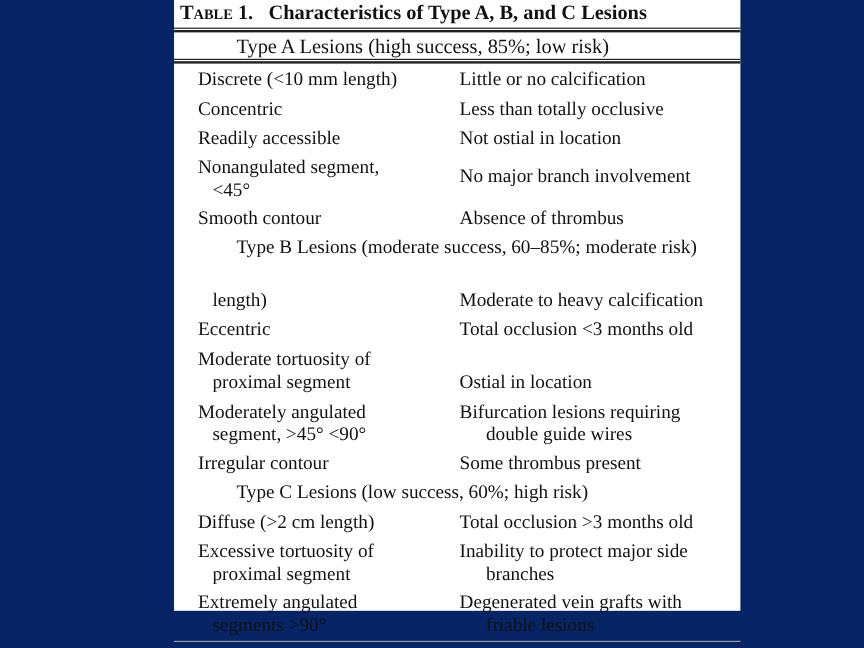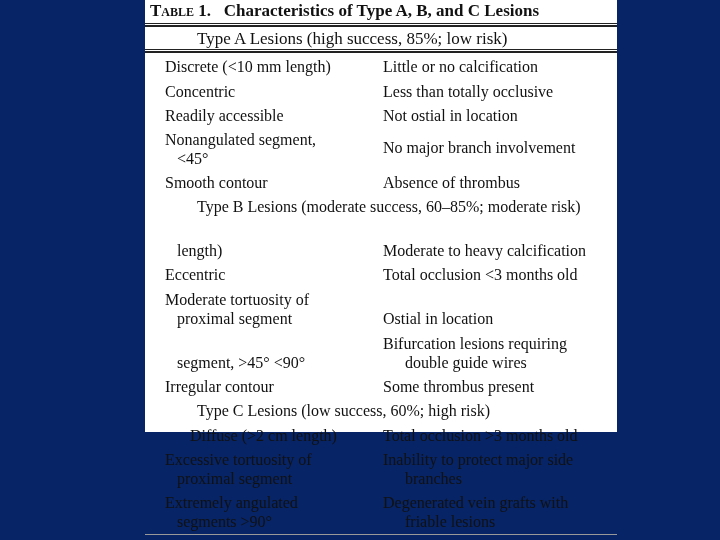--- a/index.html
+++ b/index.html
@@ -1,18 +1,18 @@
 <!DOCTYPE html>
 <html><head>
 <meta charset="utf-8">
 <style>
   html, body { margin:0; padding:0; }
   body { width:720px; height:540px; background:#072466; position:relative; overflow:hidden;
          font-family:"Liberation Serif","DejaVu Serif",serif; color:#111; }
-  .panel { position:absolute; left:145px; top:0; width:472px; height:432px; background:#fff; }
+  .panel { position:absolute; left:145px; top:0; width:472px; height:509px; background:#fff; }
   .title { position:absolute; left:5px; top:0px; font-size:17px; font-weight:bold; line-height:22px; white-space:nowrap; }
   .title .sc { font-variant:small-caps; }
   .rule { position:absolute; left:0; width:472px; background:#222; }
   .row { position:absolute; font-size:16px; line-height:19px; white-space:nowrap; }
   .sec { left:4px;margin-left:48px; }
   .c1 { left:20px; }
   .c2 { left:238px; }
   .ind { padding-left:12px; }
   .ind2 { padding-left:22px; }
 </style>
@@ -44,28 +44,29 @@
   <div class="row c2" style="top:173px;">Absence of thrombus</div>
 
   <div class="row sec" style="top:197px;">Type B Lesions (moderate success, 60–85%; moderate risk)</div>
   <div class="row c1 ind" style="top:241px;">length)</div>
   <div class="row c2" style="top:241px;">Moderate to heavy calcification</div>
   <div class="row c1" style="top:265px;">Eccentric</div>
   <div class="row c2" style="top:265px;">Total occlusion &lt;3 months old</div>
   <div class="row c1" style="top:290px;">Moderate tortuosity of</div>
   <div class="row c1 ind" style="top:309px;">proximal segment</div>
   <div class="row c2" style="top:309px;">Ostial in location</div>
+  <div class="row c1" style="top:334px;">Moderately angulated</div>
   <div class="row c1 ind" style="top:353px;">segment, &gt;45° &lt;90°</div>
   <div class="row c2" style="top:334px;">Bifurcation lesions requiring</div>
   <div class="row c2 ind2" style="top:353px;">double guide wires</div>
   <div class="row c1" style="top:377px;">Irregular contour</div>
   <div class="row c2" style="top:377px;">Some thrombus present</div>
 
   <div class="row sec" style="top:401px;">Type C Lesions (low success, 60%; high risk)</div>
-  <div class="row c1" style="top:426px;margin-left:25px;">Diffuse (&gt;2 cm length)</div>
+  <div class="row c1" style="top:426px;">Diffuse (&gt;2 cm length)</div>
   <div class="row c2" style="top:426px;">Total occlusion &gt;3 months old</div>
   <div class="row c1" style="top:450px;">Excessive tortuosity of</div>
   <div class="row c1 ind" style="top:469px;">proximal segment</div>
   <div class="row c2" style="top:450px;">Inability to protect major side</div>
   <div class="row c2 ind2" style="top:469px;">branches</div>
   <div class="row c1" style="top:493px;">Extremely angulated</div>
   <div class="row c1 ind" style="top:512px;">segments &gt;90°</div>
   <div class="row c2" style="top:493px;">Degenerated vein grafts with</div>
   <div class="row c2 ind2" style="top:512px;">friable lesions</div>
 

